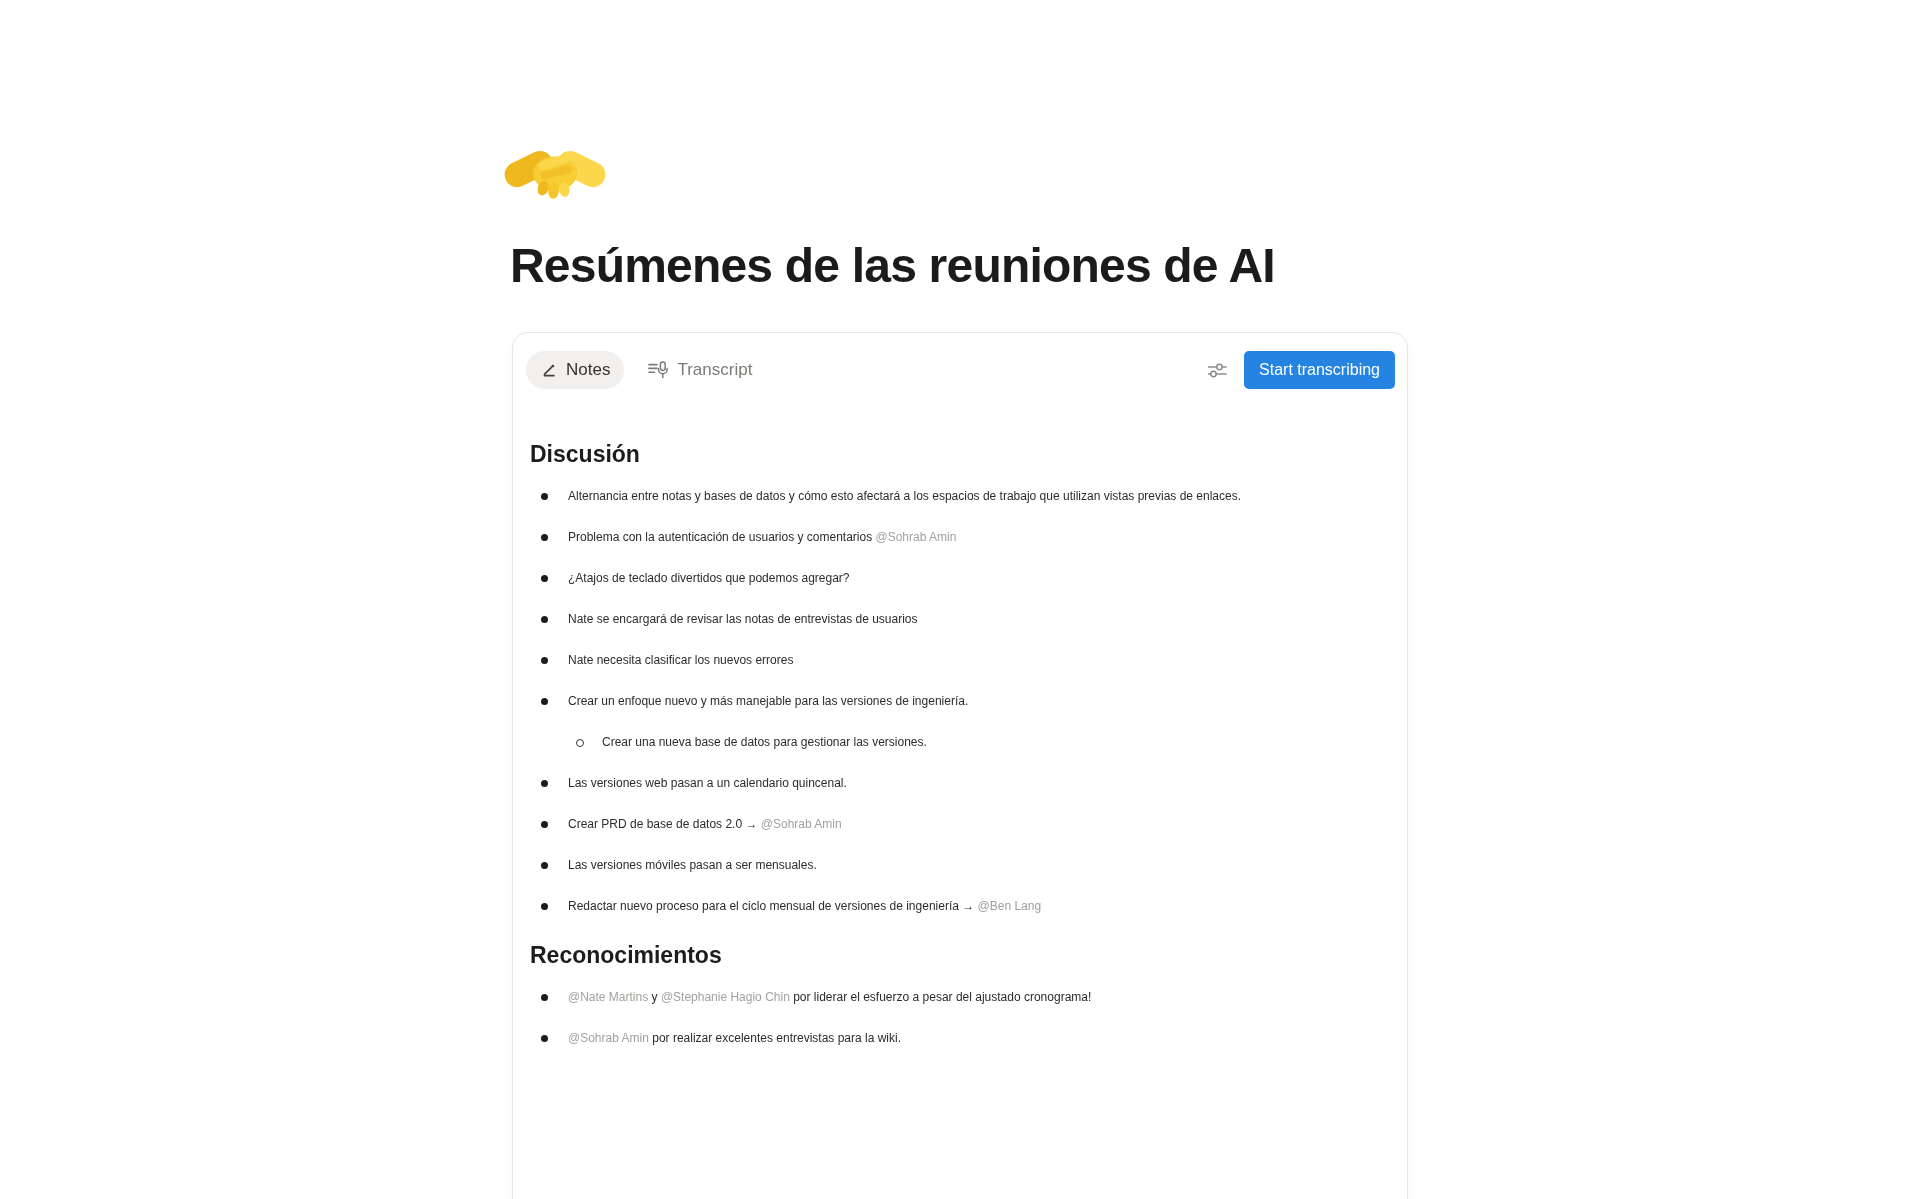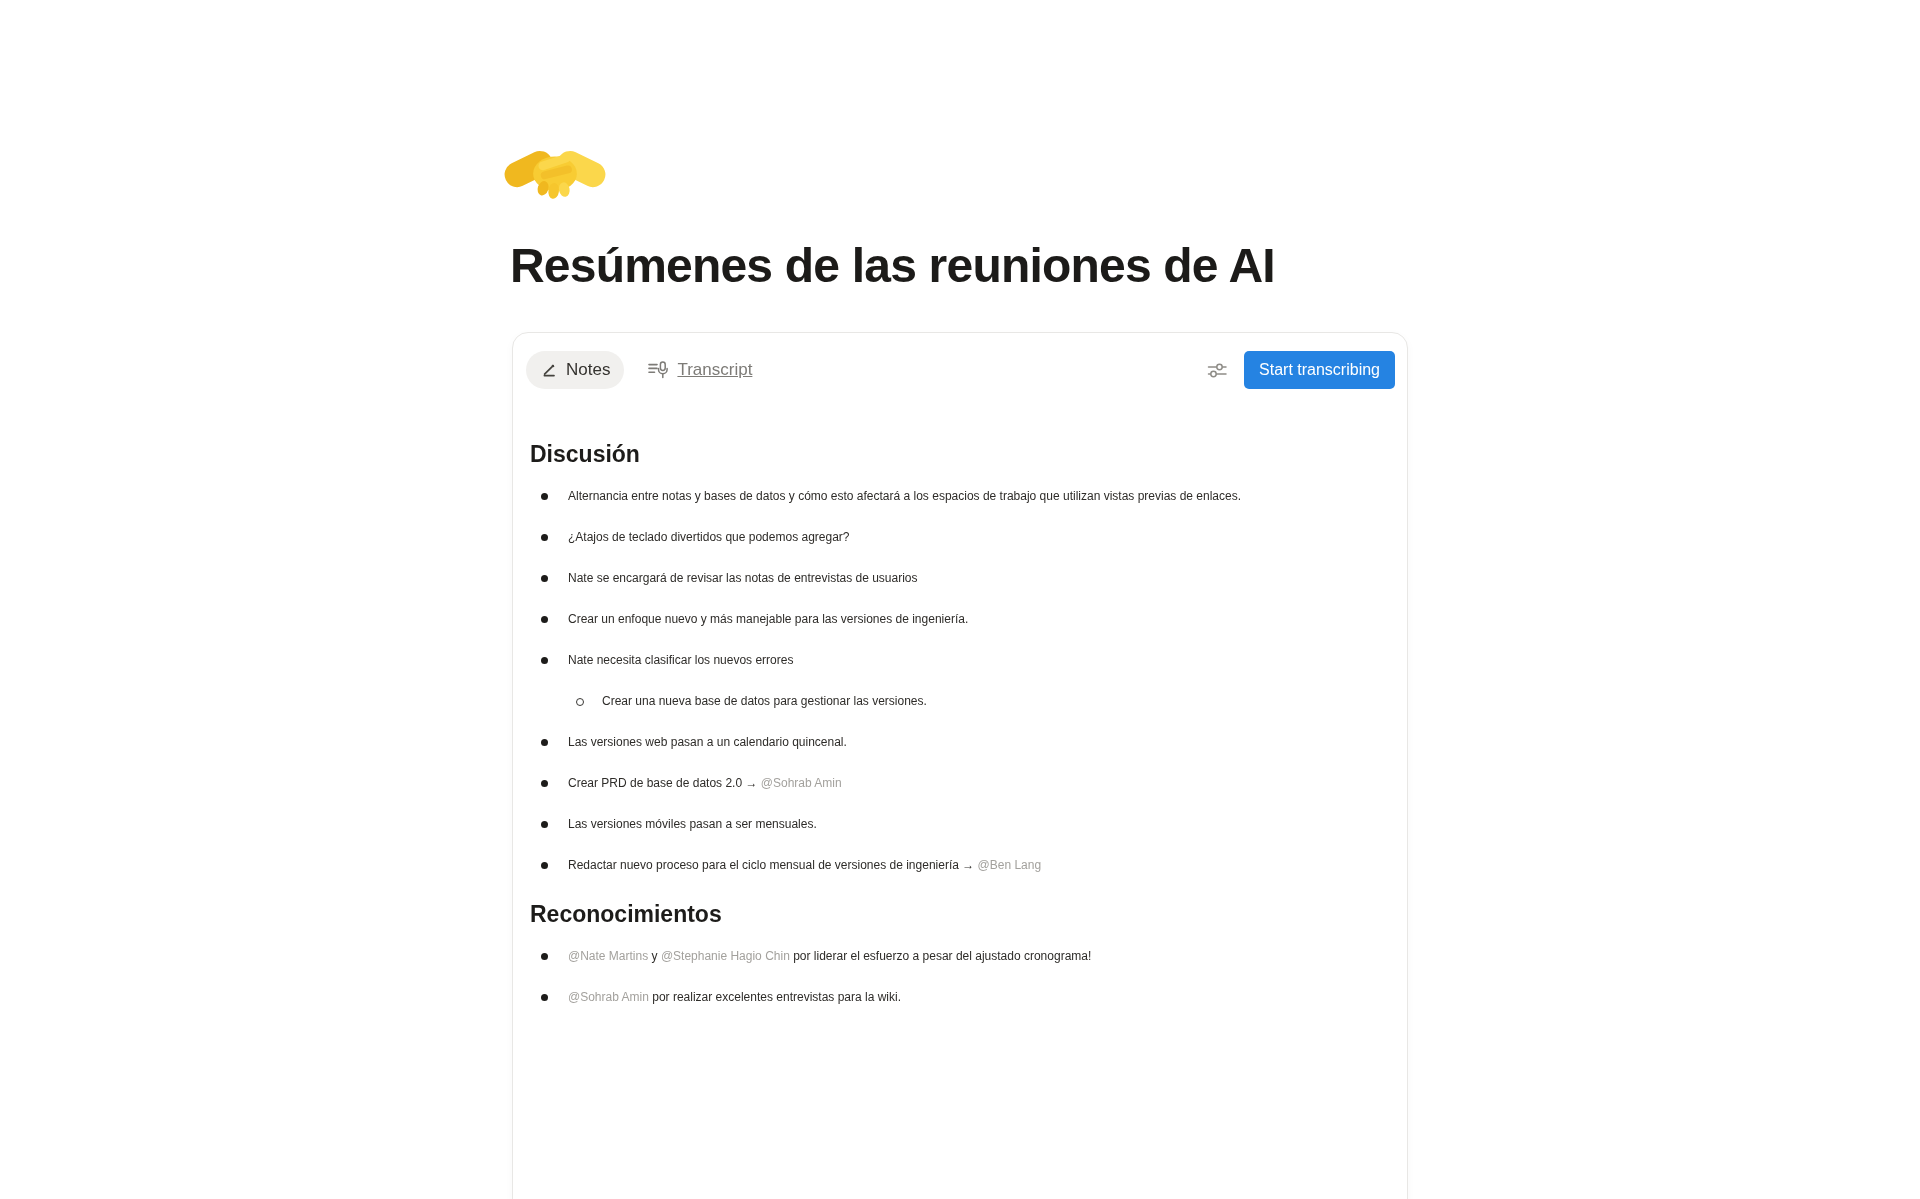--- a/index.html
+++ b/index.html
@@ -43,21 +43,21 @@
     display: inline-flex; align-items: center; gap: 9px;
     height: 38px; padding: 0 14px;
     border-radius: 19px;
     font-size: 17px; color: #7d7b77;
     cursor: pointer; user-select: none;
   }
   .tab.active {
     background: #f1f0ee;
     color: #34322e;
   }
-  .tab.tab-transcript { margin-left: 10px; text-decoration: underline; }
+  .tab.tab-transcript { margin-left: 10px; }
   .tab .ticon { display: flex; align-items: center; }
   .header-spacer { flex: 1; }
   .sliders-btn {
     display: flex; align-items: center;
     margin-right: 16px; cursor: pointer;
   }
   .btn-primary {
     height: 38px; padding: 0 15px;
     border: none; border-radius: 5px;
     background: #2583e2; color: #ffffff;
@@ -150,24 +150,25 @@
         </svg>
       </span>
 
       <button class="btn-primary" style="background: rgb(37, 131, 226);">Start transcribing</button>
     </div>
 
     <div class="notes-body" id="notes-body">
         <h2 class="section-heading">Discusión</h2>
         <ul class="bullet-list">
           <li class="ind0"><span class="txt">Alternancia entre notas y bases de datos y cómo esto afectará a los espacios de trabajo que utilizan vistas previas de enlaces.</span></li>
+          <li class="ind0"><span class="txt">Problema con la autenticación de usuarios y comentarios </span><span class="mention">@Sohrab Amin</span></li>
           <li class="ind0"><span class="txt">¿Atajos de teclado divertidos que podemos agregar?</span></li>
           <li class="ind0"><span class="txt">Nate se encargará de revisar las notas de entrevistas de usuarios</span></li>
+          <li class="ind0"><span class="txt">Nate necesita clasificar los nuevos errores</span></li>
           <li class="ind0"><span class="txt">Crear un enfoque nuevo y más manejable para las versiones de ingeniería.</span></li>
-          <li class="ind0"><span class="txt">Nate necesita clasificar los nuevos errores</span></li>
           <li class="ind1"><span class="txt">Crear una nueva base de datos para gestionar las versiones.</span></li>
           <li class="ind0"><span class="txt">Las versiones web pasan a un calendario quincenal.</span></li>
           <li class="ind0"><span class="txt">Crear PRD de base de datos 2.0 → </span><span class="mention">@Sohrab Amin</span></li>
           <li class="ind0"><span class="txt">Las versiones móviles pasan a ser mensuales.</span></li>
           <li class="ind0"><span class="txt">Redactar nuevo proceso para el ciclo mensual de versiones de ingeniería →  </span><span class="mention">@Ben Lang</span></li>
         </ul>
         <h2 class="section-heading">Reconocimientos</h2>
         <ul class="bullet-list">
           <li class="ind0"><span class="mention">@Nate Martins</span><span class="txt"> y </span><span class="mention">@Stephanie Hagio Chin</span><span class="txt"> por liderar el esfuerzo a pesar del ajustado cronograma!</span></li>
           <li class="ind0"><span class="mention">@Sohrab Amin</span><span class="txt"> por realizar excelentes entrevistas para la wiki.</span></li>

